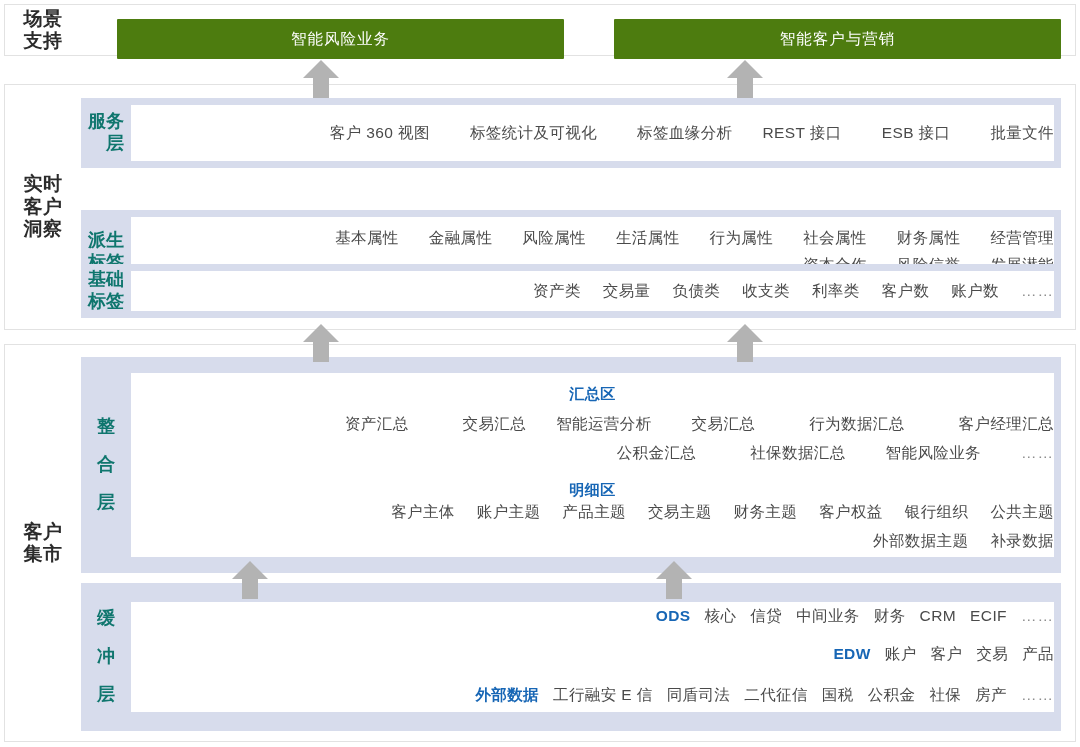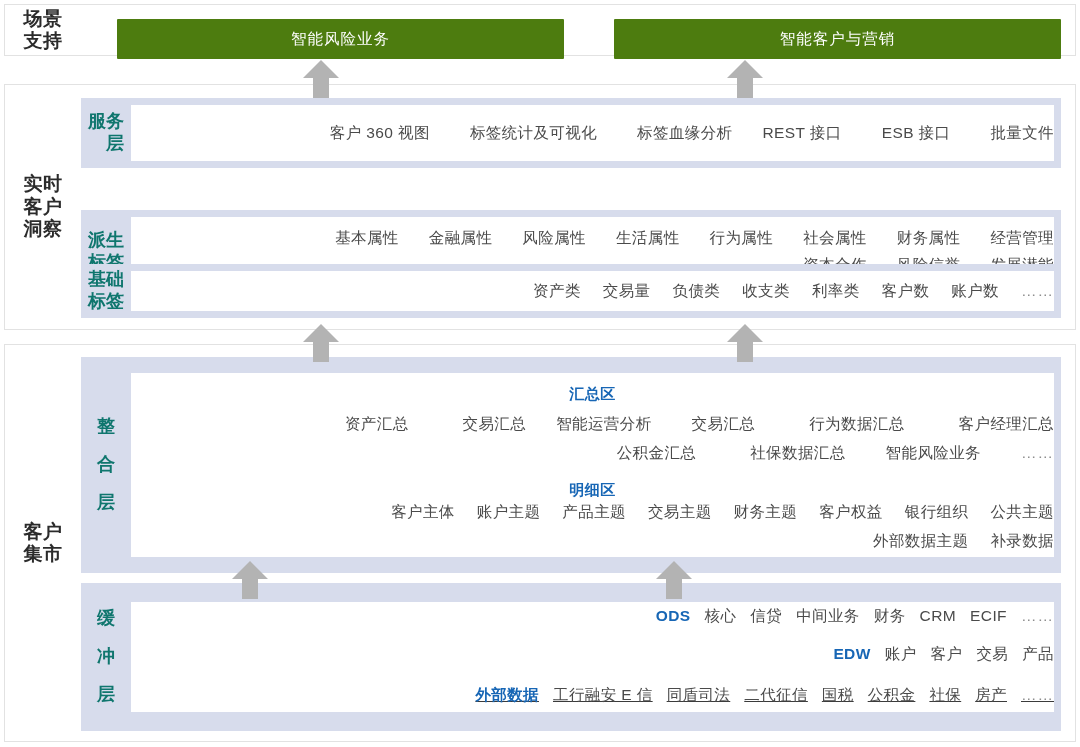--- a/index.html
+++ b/index.html
@@ -399,21 +399,21 @@
           <span class="item">账户</span>
           <span class="g-sm"></span>
           <span class="item">客户</span>
           <span class="g-sm"></span>
           <span class="item">交易</span>
           <span class="g-sm"></span>
           <span class="item">产品</span>
         </div>
       </div>
 
-      <div class="sub-card" style="height:34px; padding-left:26px;text-decoration:underline;">
+      <div class="sub-card" style="height:34px; padding-left:26px;">
         <div class="item-row">
           <span class="item tag-blue">外部数据</span>
           <span class="g-sm"></span>
           <span class="item">工行融安 E 信</span>
           <span class="g-sm"></span>
           <span class="item">同盾司法</span>
           <span class="g-sm"></span>
           <span class="item">二代征信</span>
           <span class="g-sm"></span>
           <span class="item">国税</span>

